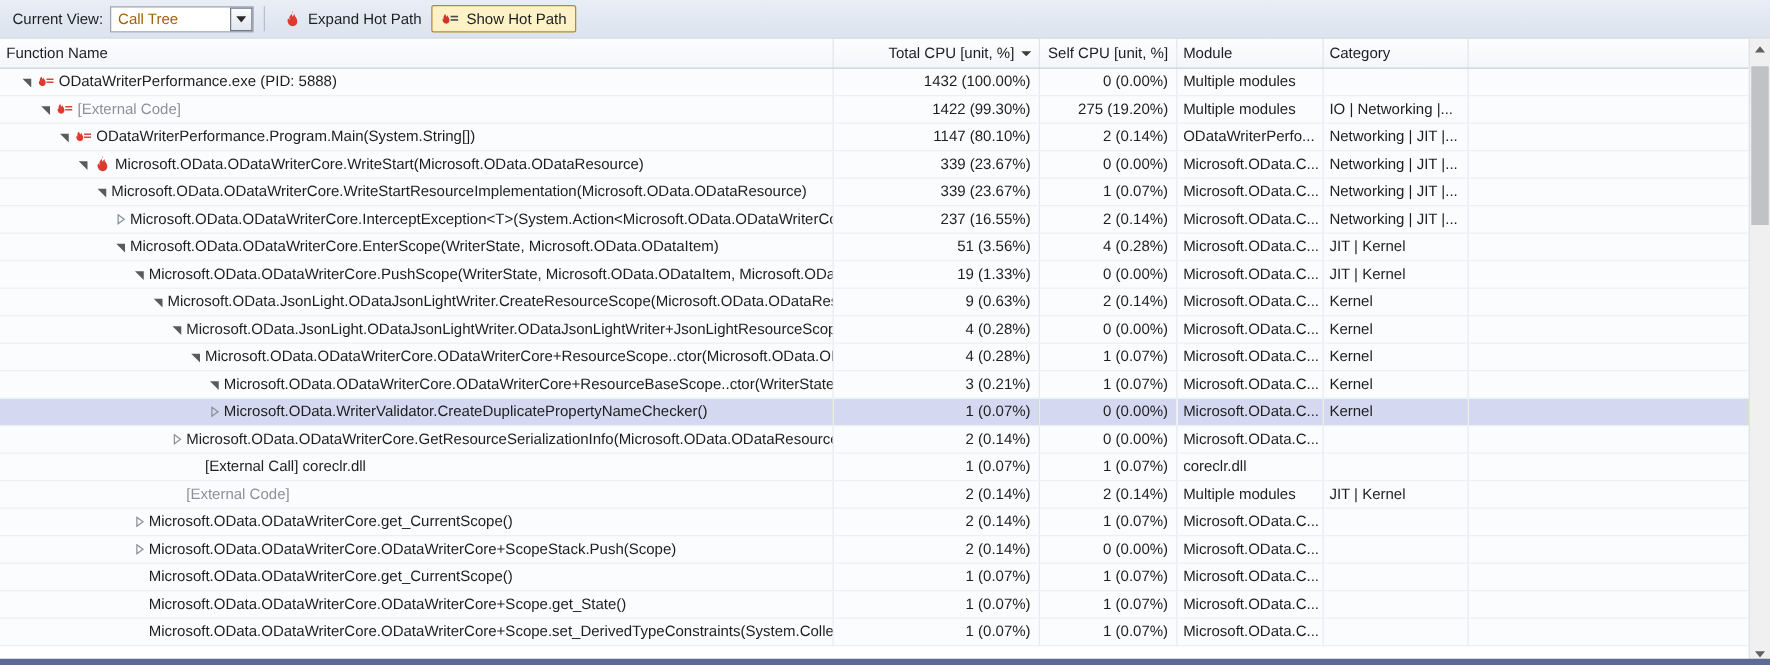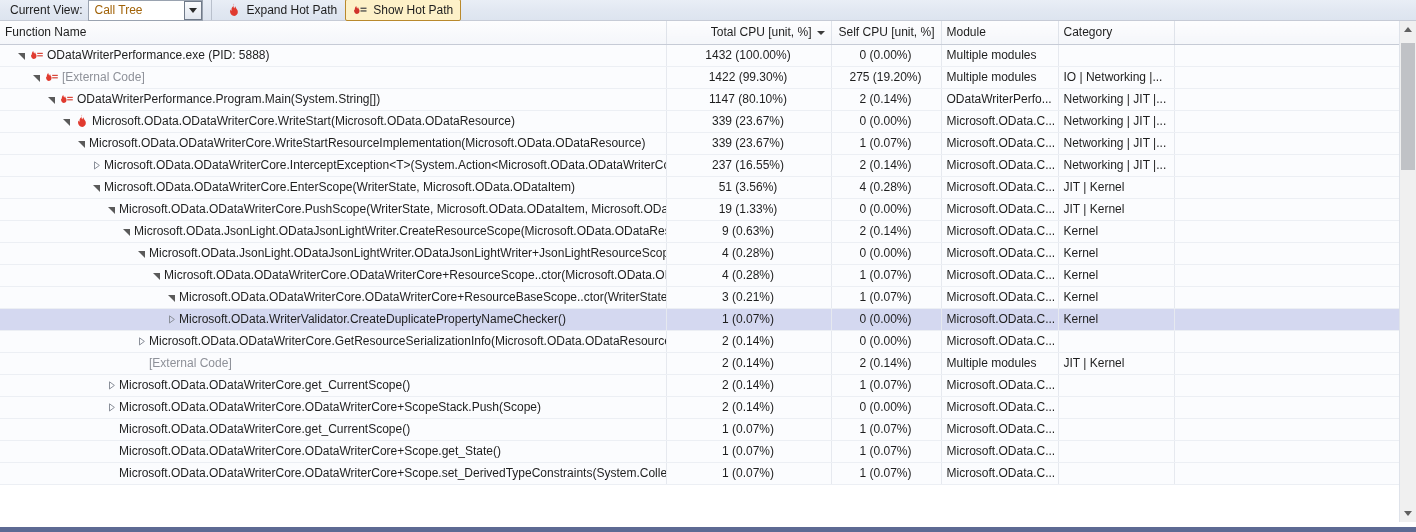--- a/index.html
+++ b/index.html
@@ -18,21 +18,21 @@
     width: 1416px;
     height: 532px;
     overflow: hidden;
     box-sizing: border-box;
     background: #ffffff;
   }
 
   
   .toolbar {
     position: relative;
-    height: 21px;
+    height: 31px;
     box-sizing: border-box;
     background: linear-gradient(to bottom, #e9eef6 0%, #e2e8f2 50%, #dde4ef 100%);
     border-bottom: 1px solid #c6cbd6;
     display: flex;
     align-items: center;
     padding: 0 4px;
     white-space: nowrap;
   }
   .tb-label {
     font-size: 12px;
@@ -193,21 +193,21 @@
     height: 21px;
     padding: 0 5px;
     border-right: 1px solid #e6e9ef;
     border-bottom: 1px solid #eceff4;
     box-sizing: border-box;
     white-space: nowrap;
     overflow: hidden;
     vertical-align: middle;
     color: #1e1e1e;
   }
-  table.grid td.num { text-align: center; padding-right: 6px; }
+  table.grid td.num { text-align: right; padding-right: 6px; }
   tr.row { background: #fbfcfe; }
   tr.row.selected td { background: #d4d8f0; }
   tr.row.selected { background: #84cc16; }
 
   td.fname {
     padding-left: 0;
   }
   .fn-inner {
     display: flex;
     align-items: center;
@@ -612,20 +612,34 @@
                 </div>
               </td>
               <td class="num">2 (0.14%)</td>
               <td class="num">0 (0.00%)</td>
               <td class="">Microsoft.OData.C...</td>
               <td class=""></td>
               <td style="border-right: none;"></td>
             </tr>
             <tr class="row">
               <td class="fname">
+                <div class="fn-inner" style="padding-left: 144px;">
+                  <span class="expander"></span>
+                  <span class="fn-icon" style="width: 0px; min-width: 0px; margin-right: 0px;"></span>
+                  <span class="fn-text"><span class="extcall">[External Call]</span> <span class="dllname">coreclr.dll</span></span>
+                </div>
+              </td>
+              <td class="num">1 (0.07%)</td>
+              <td class="num">1 (0.07%)</td>
+              <td class="">coreclr.dll</td>
+              <td class=""></td>
+              <td style="border-right: none;"></td>
+            </tr>
+            <tr class="row">
+              <td class="fname">
                 <div class="fn-inner" style="padding-left: 129px;">
                   <span class="expander"></span>
                   <span class="fn-icon" style="width: 0px; min-width: 0px; margin-right: 0px;"></span>
                   <span class="fn-text dim">[External Code]</span>
                 </div>
               </td>
               <td class="num">2 (0.14%)</td>
               <td class="num">2 (0.14%)</td>
               <td class="">Multiple modules</td>
               <td class="">JIT | Kernel</td>

